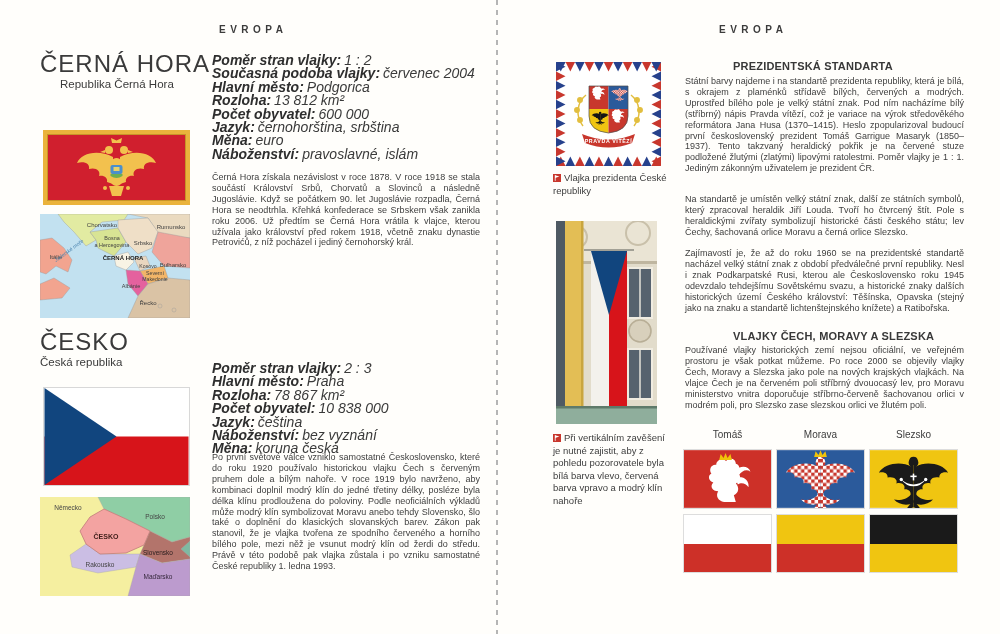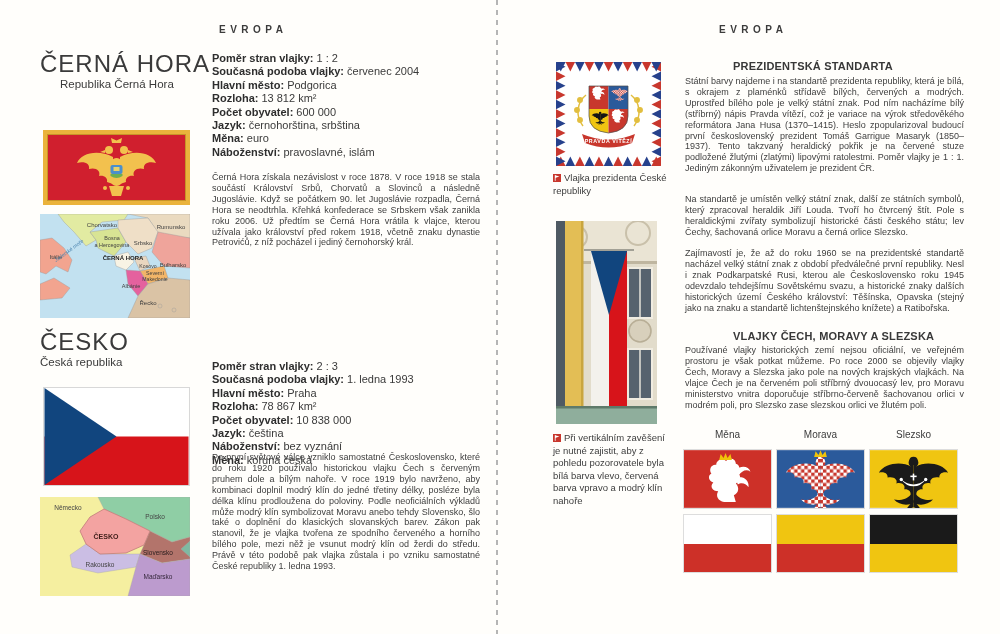--- a/index.html
+++ b/index.html
@@ -2,21 +2,21 @@
 <html><head>
 <meta charset="utf-8">
 <style>
   html,body{margin:0;padding:0;background:#ffffff;}
   #page{position:relative;width:1000px;height:634px;background:#fffefb;font-family:"Liberation Sans",sans-serif;color:#3d3d3d;overflow:hidden;}
   .divider{position:absolute;left:496px;top:0;width:2px;height:634px;
     background:repeating-linear-gradient(180deg,#b5b5b5 0 5px,transparent 5px 10px);}
   .evropa{position:absolute;top:24px;font-size:10px;font-weight:bold;letter-spacing:4.5px;color:#3c3c3c;}
   .country-title{position:absolute;font-size:24px;letter-spacing:1px;color:#3a3a3a;}
   .country-sub{position:absolute;font-size:11.5px;color:#3a3a3a;}
-  .facts{position:absolute;left:212px;width:272px;font-size:11px;color:#3a3a3a;}
+  .facts{position:absolute;left:212px;width:272px;font-size:14px;color:#3a3a3a;font-style:italic;}
   .fact{height:13.4px;white-space:nowrap;}
   .fact .fl{font-weight:bold;color:#2e2e2e;}
   .fact .fv{margin-left:3px;}
   .para{position:absolute;left:212px;width:268px;font-size:9px;line-height:10.9px;text-align:justify;color:#3e3e3e;}
   .rpara{left:685px;width:279px;}
   .rhead{position:absolute;left:685px;font-size:11px;font-weight:bold;color:#383838;letter-spacing:.2px;margin-left:48px;}
   .caption{position:absolute;left:553px;width:116px;font-size:9.5px;line-height:12.6px;color:#3d3d3d;}
   .cap-icon{display:inline-block;vertical-align:-1px;margin-right:3px;}
   .flag-label{position:absolute;width:89px;font-size:10px;color:#3c3c3c;text-align:center;}
   .pagenum{position:absolute;top:630px;font-size:15px;color:#555;}
@@ -132,21 +132,20 @@
         <text x="108" y="91" font-size="6">Řecko</text>
       </g>
     </svg>
   </div>
 
   <div class="country-title" style="left:40px;top:328px;">ČESKO</div>
   <div class="country-sub" style="left:40px;top:356px;">Česká republika</div>
 
   <div class="facts" style="top:353px;margin-top:7px;">
     <div class="fact"><span class="fl">Poměr stran vlajky:</span><span class="fv">2 : 3</span></div>
-    <div class="fact"><span class="fl">Současná podoba vlajky:</span><span class="fv">1. ledna 1993</span></div>
     <div class="fact"><span class="fl">Hlavní město:</span><span class="fv">Praha</span></div>
     <div class="fact"><span class="fl">Rozloha:</span><span class="fv">78 867 km²</span></div>
     <div class="fact"><span class="fl">Počet obyvatel:</span><span class="fv">10 838 000</span></div>
     <div class="fact"><span class="fl">Jazyk:</span><span class="fv">čeština</span></div>
     <div class="fact"><span class="fl">Náboženství:</span><span class="fv">bez vyznání</span></div>
     <div class="fact"><span class="fl">Měna:</span><span class="fv">koruna česká</span></div>
   </div>
 
   <div class="para" style="top:452px;">Po první světové válce vzniklo samostatné Československo, které do roku 1920 používalo historickou vlajku Čech s červeným pruhem dole a bílým nahoře. V roce 1919 bylo navrženo, aby kombinaci doplnil modrý klín do jedné třetiny délky, posléze byla délka klínu prodloužena do poloviny. Podle neoficiálních výkladů může modrý klín symbolizovat Moravu anebo tehdy Slovensko, šlo také o doplnění do klasických slovanských barev. Zákon pak stanovil, že je vlajka tvořena ze spodního červeného a horního bílého pole, mezi něž je vsunut modrý klín od žerdi do středu. Právě v této podobě pak vlajka zůstala i po vzniku samostatné České republiky 1. ledna 1993.</div>
 
@@ -308,21 +307,21 @@
         </svg></span><span>Při vertikálním zavěšení je nutné zajistit, aby z pohledu pozorovatele byla bílá barva vlevo, červená barva vpravo a modrý klín nahoře</span>
   </div>
 
   <div class="rhead" style="top:60px;">PREZIDENTSKÁ STANDARTA</div>
   <div class="para rpara" style="top:76px;">Státní barvy najdeme i na standartě prezidenta republiky, která je bílá, s okrajem z plaménků střídavě bílých, červených a modrých. Uprostřed bílého pole je velký státní znak. Pod ním nacházíme bílý (stříbrný) nápis Pravda vítězí, což je variace na výrok středověkého reformátora Jana Husa (1370–1415). Heslo zpopularizoval budoucí první československý prezident Tomáš Garrigue Masaryk (1850–1937). Tento takzvaný heraldický pokřik je na červené stuze podložené žlutými (zlatými) lipovými ratolestmi. Poměr vlajky je 1 : 1. Jediným zákonným uživatelem je prezident ČR.</div>
   <div class="para rpara" style="top:194px;">Na standartě je umístěn velký státní znak, další ze státních symbolů, který zpracoval heraldik Jiří Louda. Tvoří ho čtvrcený štít. Pole s heraldickými zvířaty symbolizují historické části českého státu; lev Čechy, šachovaná orlice Moravu a černá orlice Slezsko.</div>
   <div class="para rpara" style="top:248px;">Zajímavostí je, že až do roku 1960 se na prezidentské standartě nacházel velký státní znak z období předválečné první republiky. Nesl i znak Podkarpatské Rusi, kterou ale Československo roku 1945 odevzdalo tehdejšímu Sovětskému svazu, a historické znaky dalších historických území Českého království: Těšínska, Opavska (stejný jako na znaku a standartě lichtenštejnského knížete) a Ratibořska.</div>
   <div class="rhead" style="top:330px;">VLAJKY ČECH, MORAVY A SLEZSKA</div>
   <div class="para rpara" style="top:345px;">Používané vlajky historických zemí nejsou oficiální, ve veřejném prostoru je však potkat můžeme. Po roce 2000 se objevily vlajky Čech, Moravy a Slezska jako pole na nových krajských vlajkách. Na vlajce Čech je na červeném poli stříbrný dvouocasý lev, pro Moravu ministerstvo vnitra doporučuje stříbrno-červeně šachovanou orlici v modrém poli, pro Slezsko zase slezskou orlici ve žlutém poli.</div>
 
-  <div class="flag-label" style="left:683px;top:429px;">Měna</div>
+  <div class="flag-label" style="left:683px;top:429px;">Tomáš</div>
   <div class="flag-label" style="left:776px;top:429px;">Morava</div>
   <div class="flag-label" style="left:869px;top:429px;text-align:center;">Slezsko</div>
 
   <div class="flagbox" style="left:683px;top:449px;width:89px;height:60px;border:1px solid #ddd;">
     <svg viewBox="0 0 89 59" width="87" height="58">
       <rect width="89" height="59" fill="#cd3028"></rect>
       <use href="#lion" fill="#ffffff"></use>
       <use href="#crown" fill="#f0c30a" transform="translate(36,3)"></use>
     </svg>
   </div>

